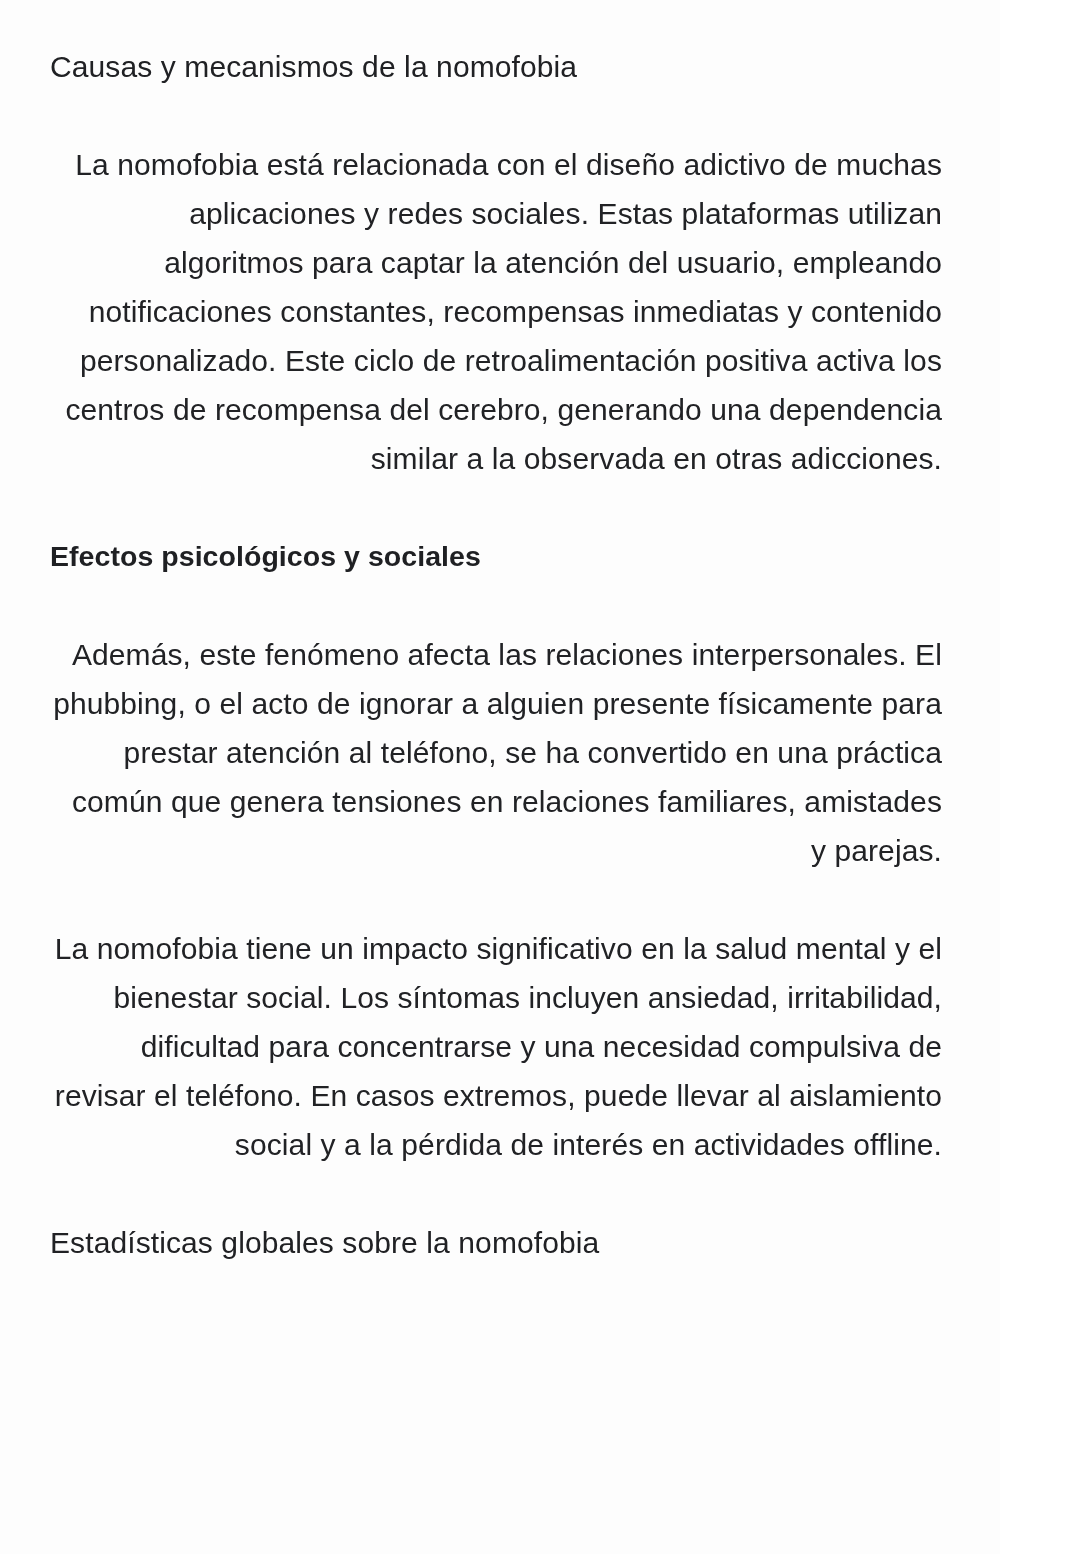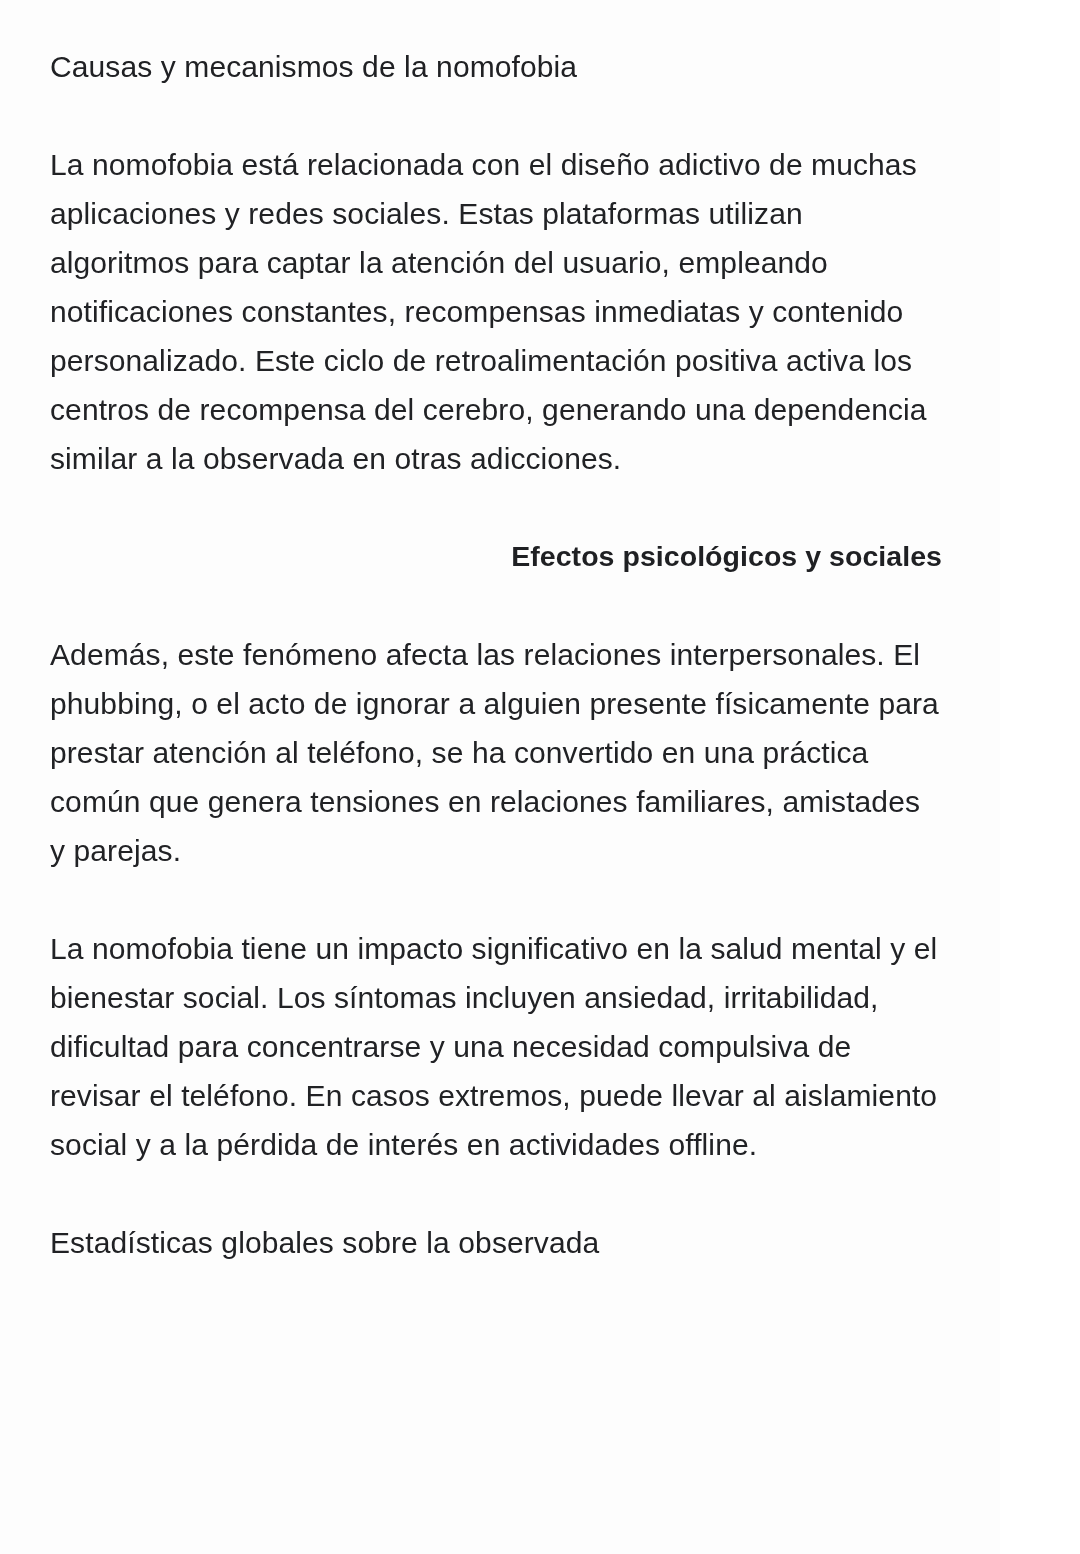--- a/index.html
+++ b/index.html
@@ -40,30 +40,30 @@
   }
 
   
   .heading-bold {
     font-size: 28.5px;
     line-height: 49px;
     font-weight: 700;
     color: #1f2023;
     letter-spacing: 0.05px;
     margin: 0;
-    text-align: right;
   }
 
   .para {
     font-size: 30px;
     line-height: 49px;
     font-weight: 400;
     color: #212225;
     margin: 0;
     max-width: 975px;
+    text-align: right;
   }
 
   
   .gap-after {
     margin-bottom: 49px;
   }
   .gap-after-small {
     margin-bottom: 48px;
   }
 
@@ -79,16 +79,16 @@
   <h2 class="block heading-plain gap-after">Causas y mecanismos de la nomofobia</h2>
 
   <p class="block para gap-after">La nomofobia está relacionada con el diseño adictivo de muchas aplicaciones y redes sociales. Estas plataformas utilizan algoritmos para captar la atención del usuario, empleando notificaciones constantes, recompensas inmediatas y contenido personalizado. Este ciclo de retroalimentación positiva activa los centros de recompensa del cerebro, generando una dependencia similar a la observada en otras adicciones.</p>
 
   <h3 class="block heading-bold gap-after">Efectos psicológicos y sociales</h3>
 
   <p class="block para wide gap-after">Además, este fenómeno afecta las relaciones interpersonales. El phubbing, o el acto de ignorar a alguien presente físicamente para prestar atención al teléfono, se ha convertido en una práctica común que genera tensiones en relaciones familiares, amistades y parejas.</p>
 
   <p class="block para wide gap-after">La nomofobia tiene un impacto significativo en la salud mental y el bienestar social. Los síntomas incluyen ansiedad, irritabilidad, dificultad para concentrarse y una necesidad compulsiva de revisar el teléfono. En casos extremos, puede llevar al aislamiento social y a la pérdida de interés en actividades offline.</p>
 
-  <h2 class="block heading-plain gap-after-small">Estadísticas globales sobre la observada</h2>
+  <h2 class="block heading-plain gap-after-small">Estadísticas globales sobre la nomofobia</h2>
 
 
 </main>
 
 </body></html>

